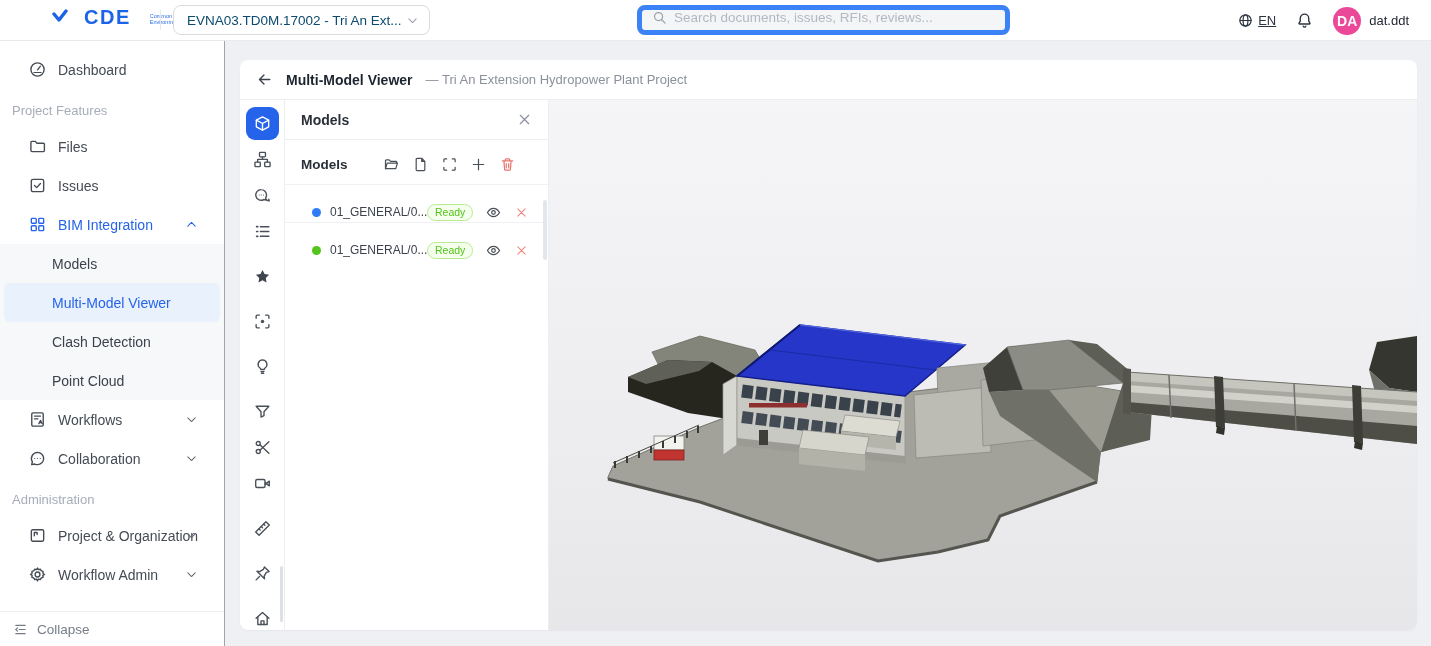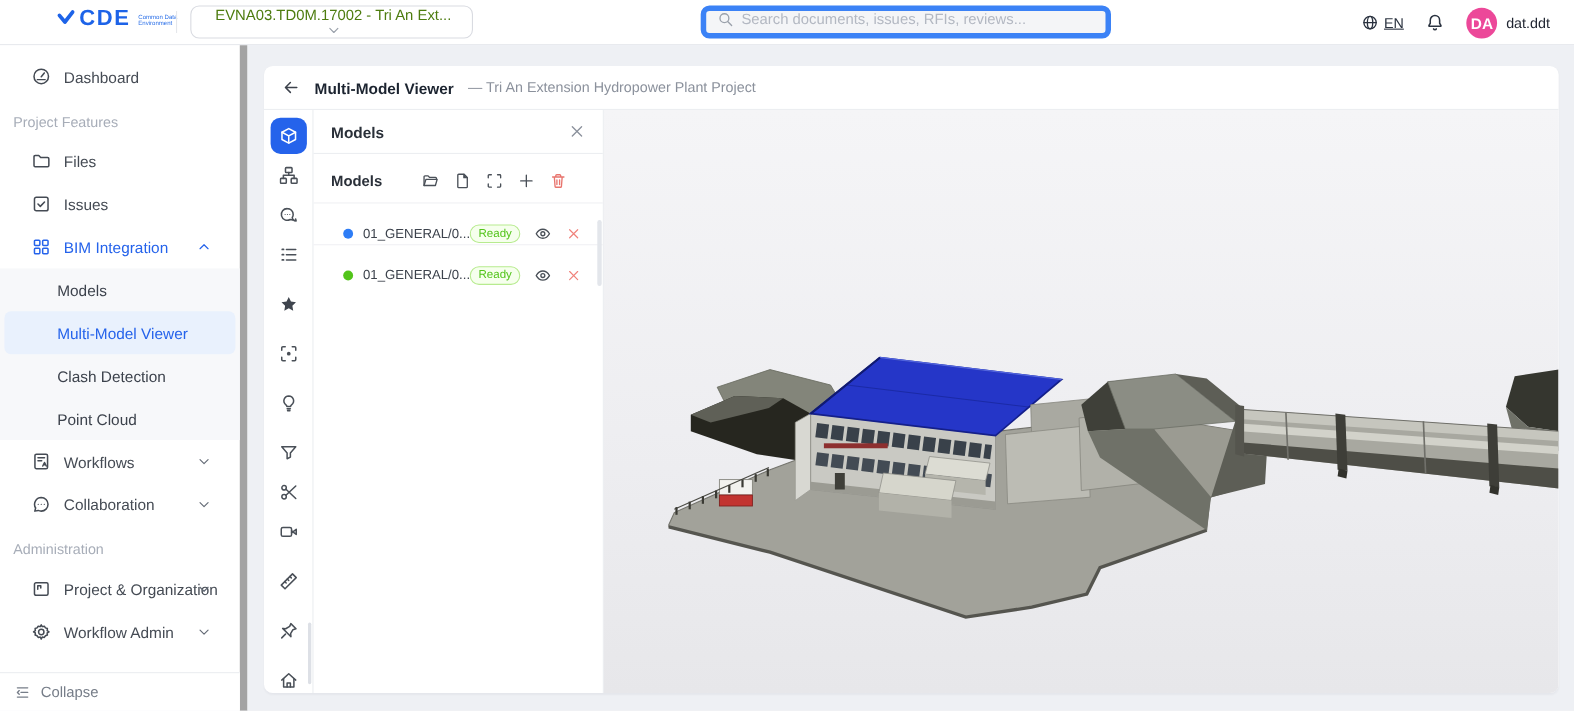--- a/index.html
+++ b/index.html
@@ -2,46 +2,46 @@
 <html><head>
 <meta charset="utf-8">
 <style>
   * { margin:0; padding:0; box-sizing:border-box; }
   html,body { width:1431px; height:646px; overflow:hidden;
     font-family:"Liberation Sans", sans-serif; background:#eef0f4; color:#1f2430; }
 
   
   .app-header { position:absolute; top:0; left:0; width:1431px; height:41px;
     background:#fff; border-bottom:1px solid #e8eaee; z-index:20; }
-  .logo { position:absolute; left:52px; top:7px; display:flex; align-items:flex-end; gap:4px; cursor:pointer; }
+  .logo { position:absolute; left:52px; top:7px; display:flex; align-items:flex-end; gap:16px; cursor:pointer; }
   .logo-check { width:16px; height:16px; margin-bottom:3px; }
   .logo-text { font-size:20px; font-weight:800; letter-spacing:1.5px; color:#1d63e8; line-height:20px; }
   .logo-tagline { width:40px; font-size:5.5px; line-height:6px; color:#2a6fe8; margin-bottom:2px; margin-left:3px; }
   .header-divider { position:absolute; left:160px; top:10px; width:1px; height:20px; background:#e5e7eb; }
   .project-pill { position:absolute; left:173px; top:5px; width:257px; height:30px;
     border:1px solid #d9dbe1; border-radius:8px; background:#fff; display:flex; align-items:center;
-    padding:0 10px 0 13px; font-size:13.5px; color:#4d7c0f; cursor:pointer;flex-direction:column; }
+    padding:0 10px 0 13px; font-size:13.5px; color:#0c4a6e; cursor:pointer; }
   .project-pill .pp-label { flex:1; white-space:nowrap; overflow:hidden; }
   .search-box { position:absolute; left:637px; top:5px; width:373px; height:30px;
     background:#f4f5f7; border:5px solid #3b82f6; border-radius:8px;
     display:flex; align-items:flex-start; padding:0 10px; gap:7px; }
   .search-box input { border:none; outline:none; background:transparent; flex:1;
     font-size:13.5px; color:#374151; font-family:inherit; }
   .search-box input::placeholder { color:#b3b8c2; }
   .header-right { position:absolute; right:22px; top:0; height:41px; display:flex; align-items:center; gap:20px; }
   .lang { display:flex; align-items:center; gap:5px; font-size:13px; color:#2b3340; cursor:pointer;text-decoration:underline; }
   .bell { cursor:pointer; display:flex; }
   .user { display:flex; align-items:center; gap:8px; cursor:pointer; }
   .avatar { width:28px; height:28px; border-radius:50%; background:#ec4899; color:#fff;
     font-size:14px; font-weight:700; display:grid; place-items:center; }
   .user-name { font-size:13px; color:#1f2430; }
 
   
   .sidebar { position:absolute; left:0; top:41px; width:225px; bottom:0; background:#fff;
-    border-right:7px solid #a3a3a3; }
+    border-right:1px solid #a3a3a3; }
   .side-scroll { padding-top:9px; }
   .nav-item { height:39px; display:flex; align-items:center; padding-left:29px; gap:12px;
     font-size:14px; color:#454b54; cursor:pointer; position:relative; }
   .nav-item .chev { position:absolute; right:26px; color:#646b76; display:flex; }
   .nav-item.accent { color:#2563eb; }
   .nav-item.accent .chev { color:#2563eb; }
   .section-label { height:38px; display:flex; align-items:flex-end; padding:0 0 9px 12px;
     font-size:13px; color:#a7adb8; }
   .submenu { background:#f7f8fa; }
   .sub-item { height:39px; display:flex; align-items:center; padding-left:52px;

